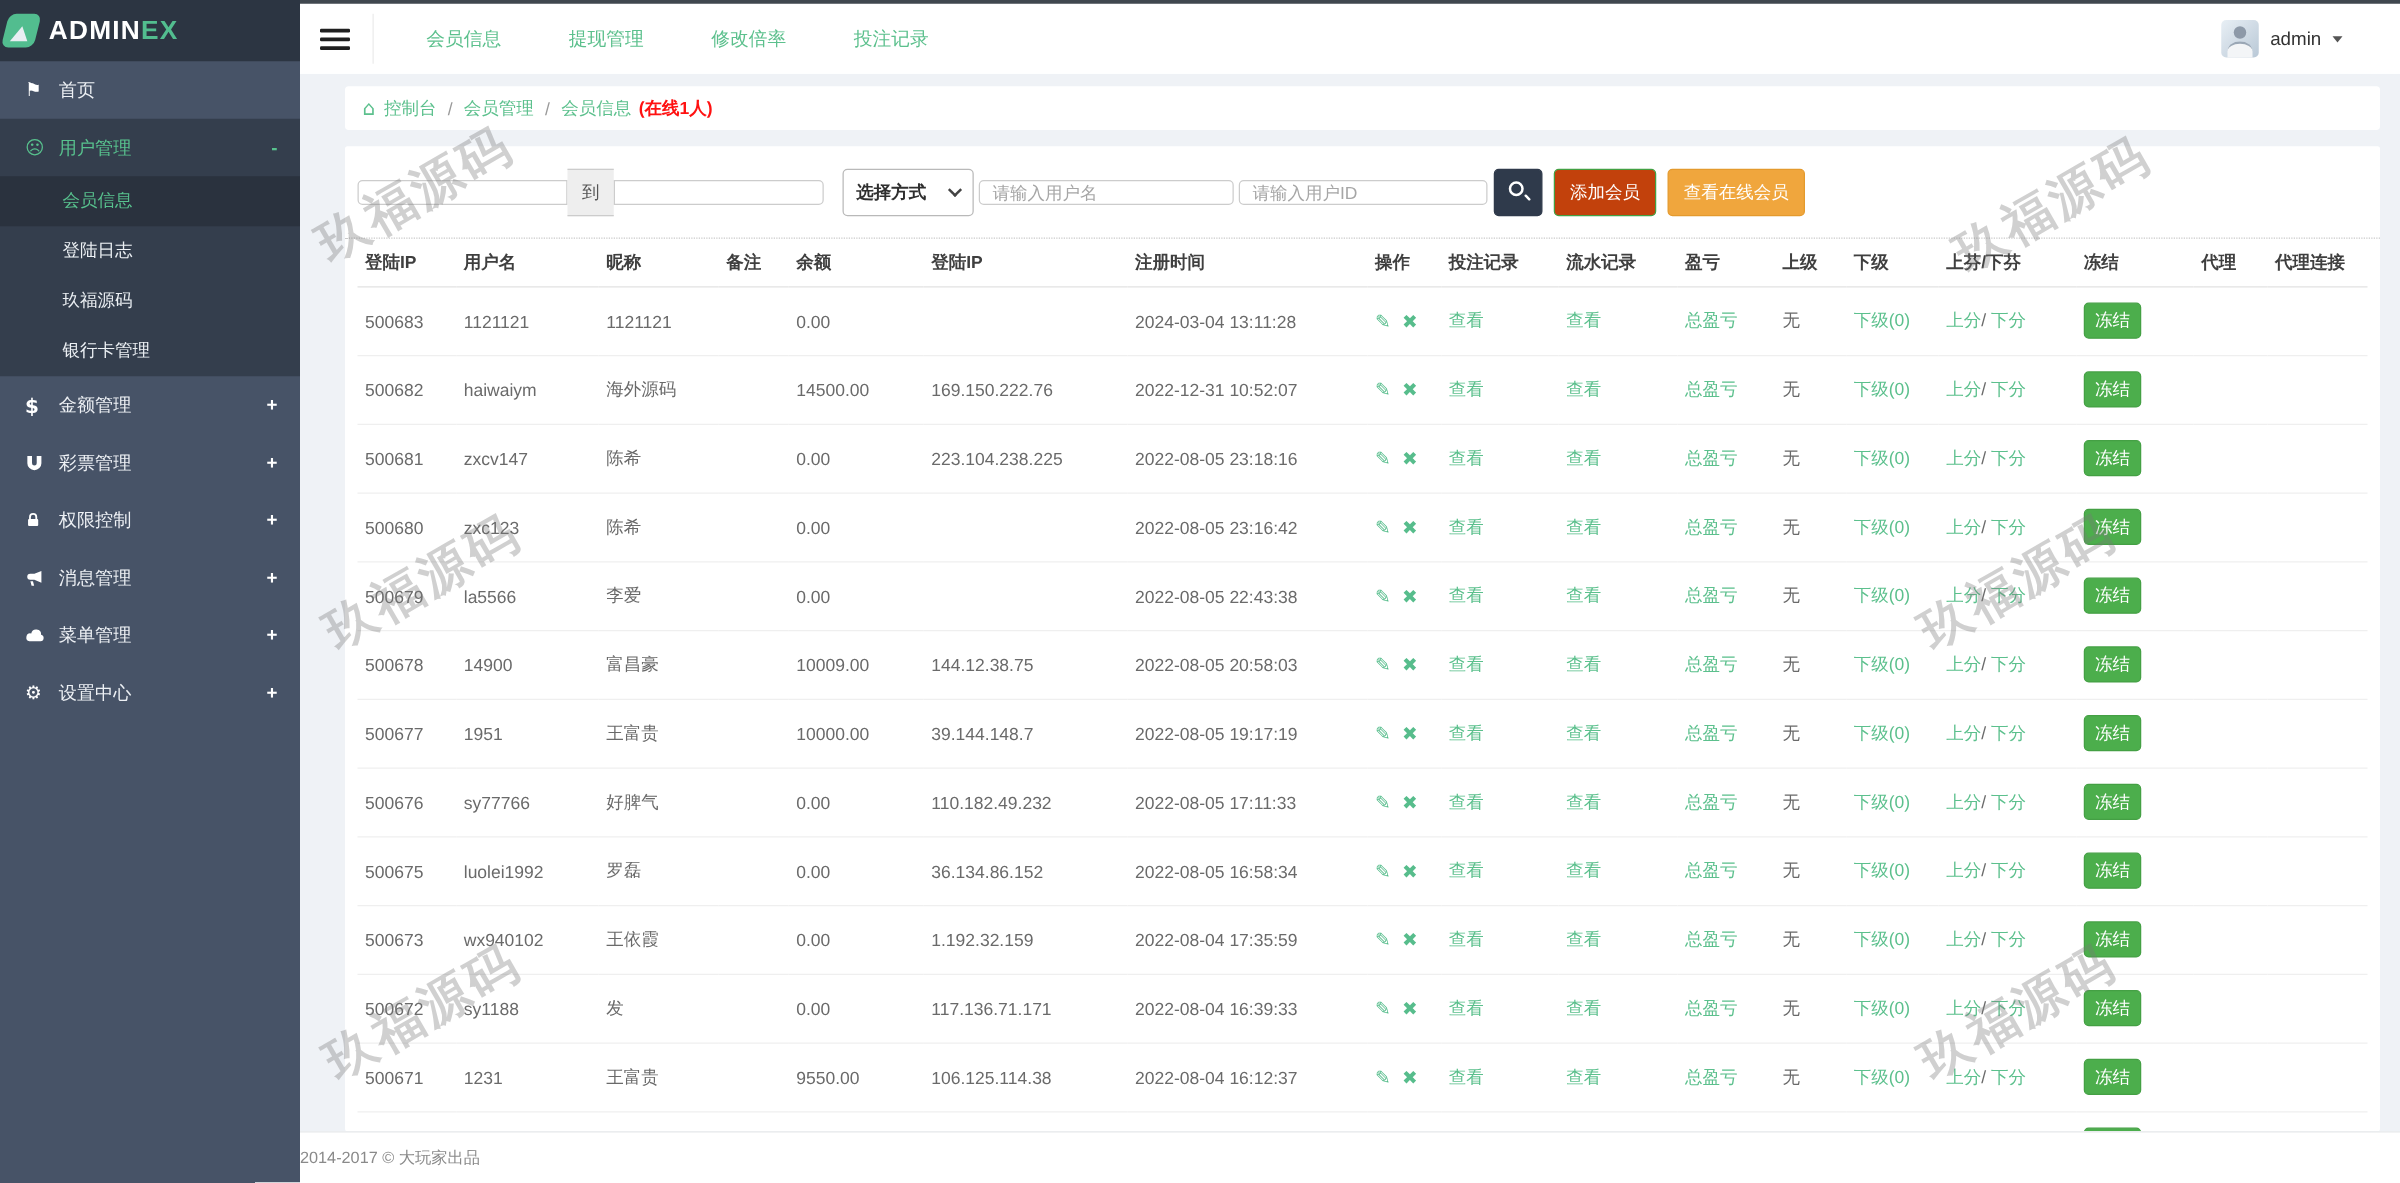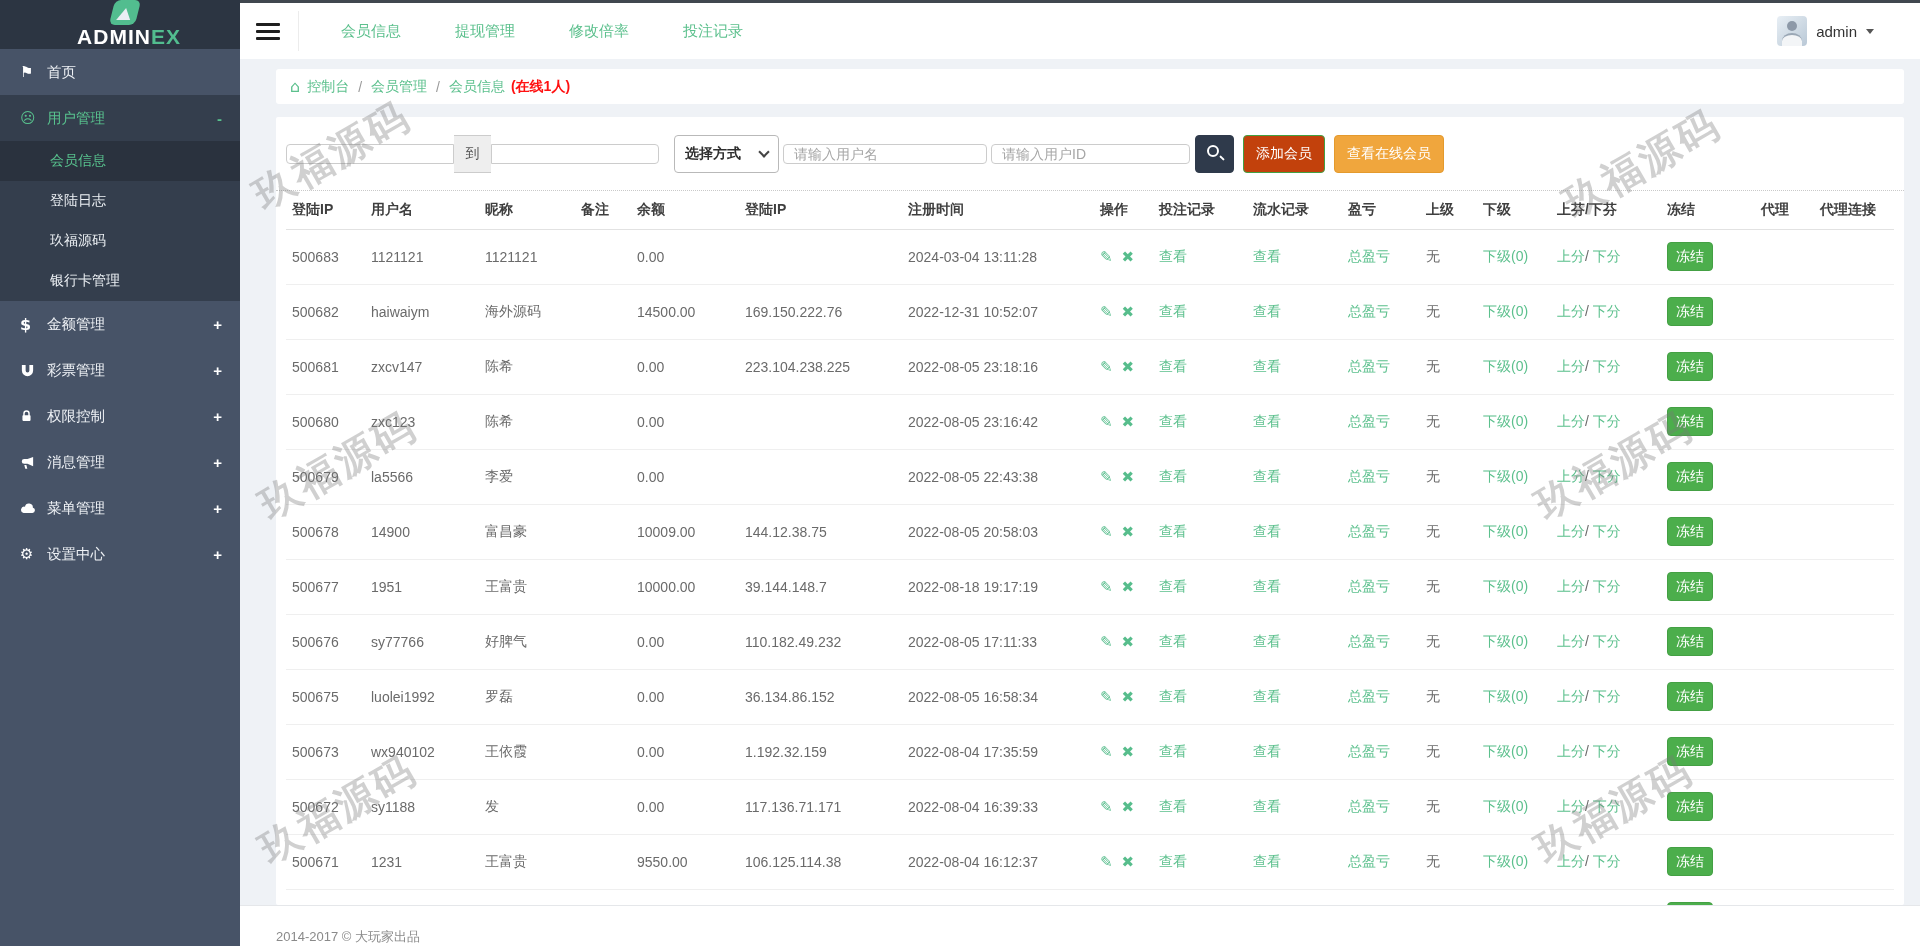--- a/index.html
+++ b/index.html
@@ -1,20 +1,20 @@
 <!DOCTYPE html>
 <html><head>
 <meta charset="utf-8">
 <style>
   * { margin:0; padding:0; box-sizing:border-box; }
   html,body { width:1920px; height:946px; overflow:hidden; font-family:"Liberation Sans",sans-serif; background:#fff; position:relative; }
 
   
   .sidebar { position:absolute; left:0; top:0; width:240px; height:946px; background:#475367; z-index:10; }
-  .logo { height:49px; background:#2c3542; display:flex; align-items:center; padding-left:18px;flex-direction:column; }
+  .logo { height:49px; background:#2c3542; display:flex; align-items:center; padding-left:4px; }
   .logo-mark { width:26px; height:27px; background:#52bd8f; border-radius:6px; transform:skewX(-14deg); position:relative; margin-right:9px; }
   .logo-mark::after { content:""; position:absolute; left:6px; bottom:5px; border-left:7px solid transparent; border-right:7px solid transparent; border-bottom:12px solid #e9eef3; }
   .logo-text { font-size:21px; font-weight:bold; letter-spacing:1px; color:#fff; }
   .logo-text b { color:#52bd8f; }
   .s-item { height:46px; display:flex; align-items:center; padding:0 18px 0 20px; color:#eef1f5; font-size:14.5px; cursor:pointer; }
   .s-ico { width:27px; color:#fff; font-size:15px; font-family:"DejaVu Sans",sans-serif; display:inline-flex; align-items:center; }
   .s-toggle { margin-left:auto; font-size:15px; color:#fff; font-weight:bold; }
   .s-group { background:#343e4d; }
   .s-group .s-item, .s-group .s-item .s-ico, .s-group .s-toggle { color:#58c28e; }
   .s-sub { height:40px; display:flex; align-items:center; padding-left:50px; color:#ecf0f4; font-size:14px; cursor:pointer; }
@@ -67,21 +67,21 @@
 
   
   table { width:100%; border-collapse:collapse; table-layout:fixed; }
   thead th { height:38px; text-align:left; font-size:14px; color:#3f3f3f; font-weight:bold; padding:0 4px 0 6px; border-bottom:1px solid #e2e2e2; white-space:nowrap; overflow:hidden; }
   tbody td { height:55px; font-size:14px; color:#6a6a6a; padding:0 4px 0 6px; border-bottom:1px solid #efefef; white-space:nowrap; overflow:hidden; }
   a.glink { color:#5cc08d; text-decoration:none; cursor:pointer; }
   .ic { color:#57bd8c; font-size:15px; margin-right:9px; cursor:pointer; font-family:"DejaVu Sans",sans-serif; }
   .btn-freeze { width:46px; height:29px; background:#4cae4c; border:1px solid #44a044; border-radius:4px; color:#fff; font-size:14px; cursor:pointer; }
 
   
-  .footer { position:absolute; left:240px; right:0; bottom:0; height:41px; background:#fff; border-top:1px solid #e5e7ea; display:flex; align-items:flex-end; padding-left:36px; font-size:13px; color:#8a8a8a; z-index:8; }
+  .footer { position:absolute; left:240px; right:0; bottom:0; height:41px; background:#fff; border-top:1px solid #e5e7ea; display:flex; align-items:center; font-size:13px; color:#8a8a8a; z-index:8; }
 
   
   .wm { position:absolute; font-size:40px; font-weight:bold; letter-spacing:3px; color:rgba(120,120,120,0.35); transform:rotate(-30deg); pointer-events:none; z-index:40; font-family:"DejaVu Sans",sans-serif; }
   .wm1 { left:246px; top:128px; } .wm2 { left:1556px; top:136px; }
   .wm3 { left:252px; top:438px; } .wm4 { left:1528px; top:438px; }
   .wm5 { left:252px; top:782px; } .wm6 { left:1528px; top:782px; }
 </style>
 </head>
 <body>
 
@@ -373,21 +373,21 @@
             <td></td>
             <td></td>
           </tr>
           <tr>
             <td>500677</td>
             <td>1951</td>
             <td>王富贵</td>
             <td></td>
             <td>10000.00</td>
             <td>39.144.148.7</td>
-            <td>2022-08-18 19:17:19</td>
+            <td>2022-08-05 19:17:19</td>
             <td><span class="ic">✎</span><span class="ic">✖</span></td>
             <td><a class="glink">查看</a></td>
             <td><a class="glink">查看</a></td>
             <td><a class="glink">总盈亏</a></td>
             <td>无</td>
             <td><a class="glink">下级(0)</a></td>
             <td><a class="glink">上分</a><span>/</span><a class="glink"> 下分</a></td>
             <td><button class="btn-freeze">冻结</button></td>
             <td></td>
             <td></td>

